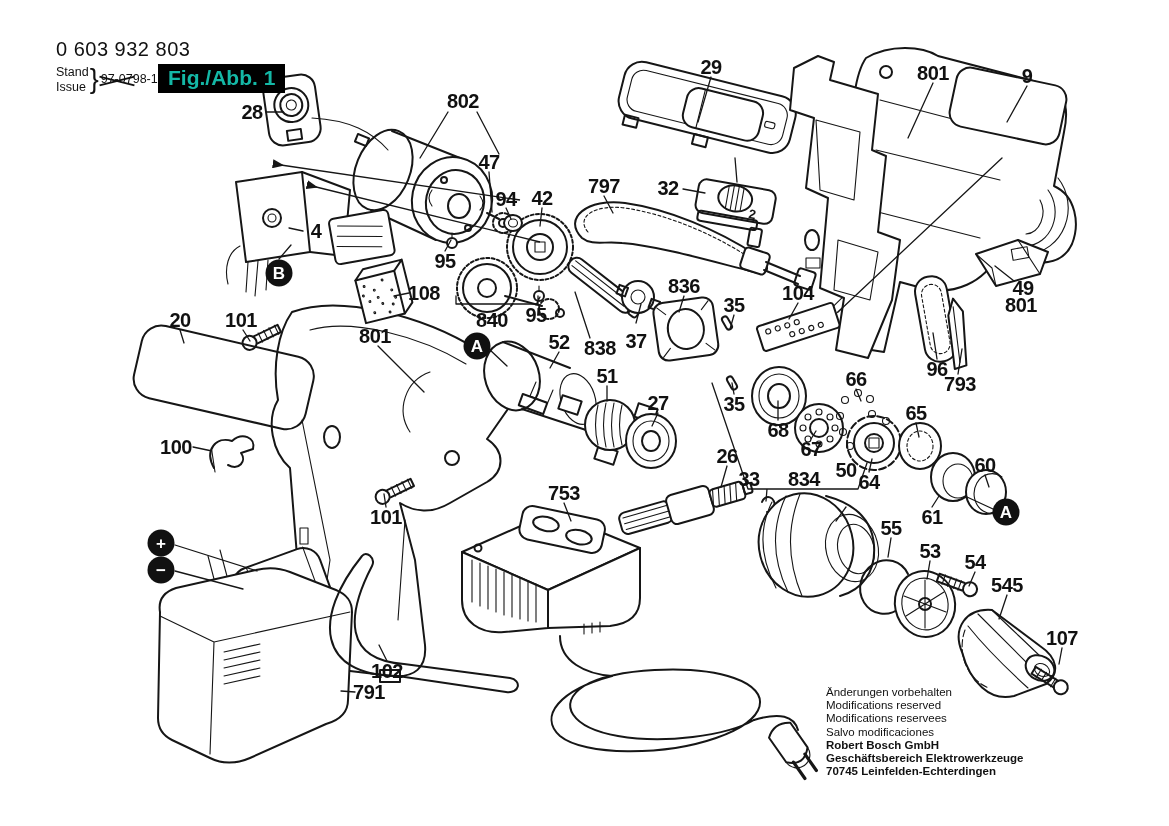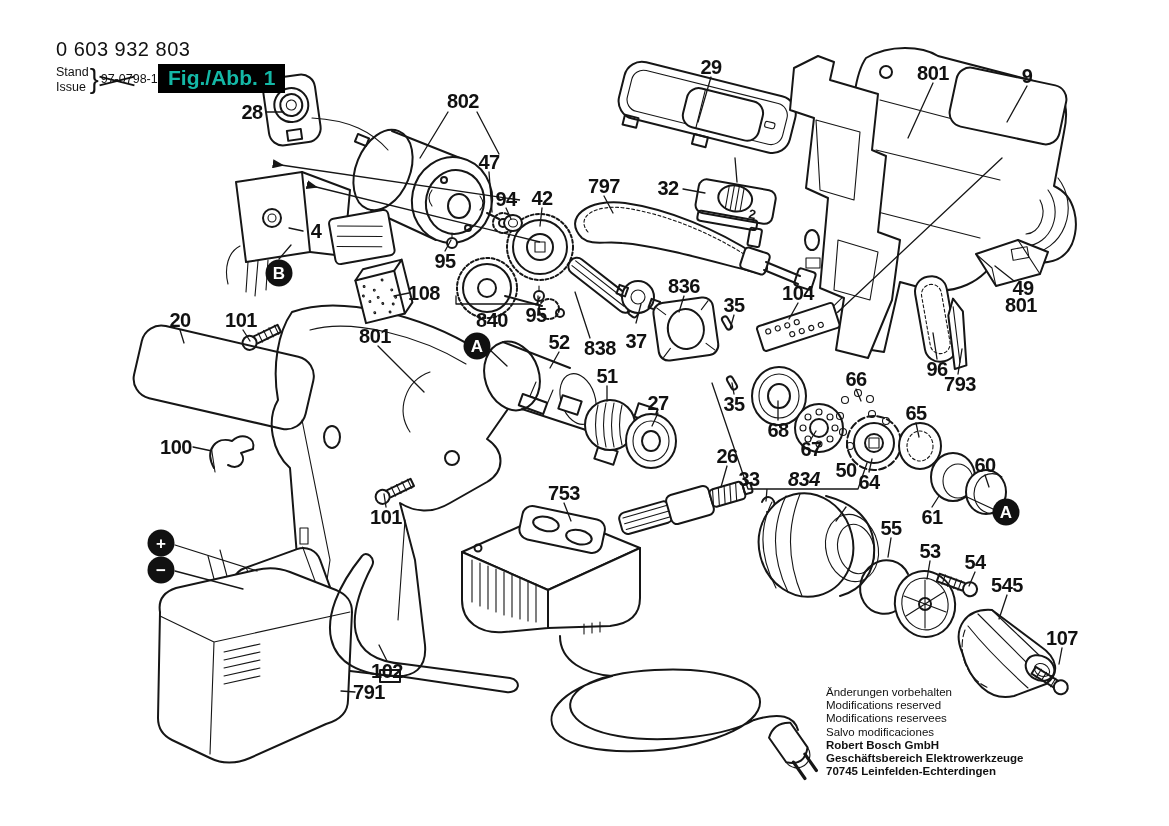--- a/index.html
+++ b/index.html
@@ -534,21 +534,21 @@
     <div class="callout" style="left: 658px; top: 403px;">27</div>
     <div class="callout" style="left: 734px; top: 404px;">35</div>
     <div class="callout" style="left: 778px; top: 430px;">68</div>
     <div class="callout" style="left: 811px; top: 449px;">67</div>
     <div class="callout" style="left: 856px; top: 379px;">66</div>
     <div class="callout" style="left: 916px; top: 413px;">65</div>
     <div class="callout" style="left: 869px; top: 482px;">64</div>
     <div class="callout" style="left: 176px; top: 447px;">100</div>
     <div class="callout" style="left: 727px; top: 456px;">26</div>
     <div class="callout" style="left: 740px; top: 479px; margin-left: 9px;">33</div>
-    <div class="callout" style="left: 804px; top: 479px; font-style: italic;">834</div>
+    <div class="callout" style="left: 804px; top: 479px;">834</div>
     <div class="callout" style="left: 846px; top: 470px;">50</div>
     <div class="callout" style="left: 932px; top: 517px;">61</div>
     <div class="callout" style="left: 985px; top: 465px;">60</div>
     <div class="callout" style="left: 386px; top: 517px;">101</div>
     <div class="callout" style="left: 564px; top: 493px;">753</div>
     <div class="callout" style="left: 891px; top: 528px;">55</div>
     <div class="callout" style="left: 930px; top: 551px;">53</div>
     <div class="callout" style="left: 975px; top: 562px;">54</div>
     <div class="callout" style="left: 1007px; top: 585px;">545</div>
     <div class="callout" style="left: 1062px; top: 638px;">107</div>

